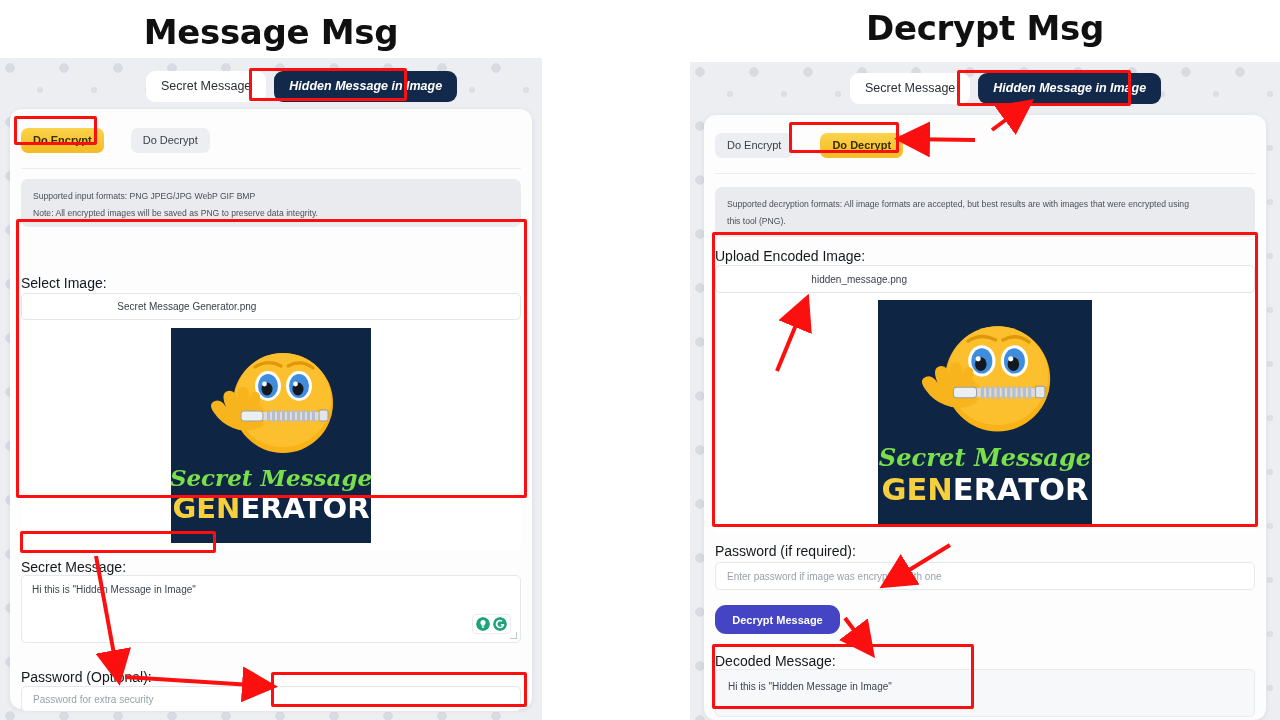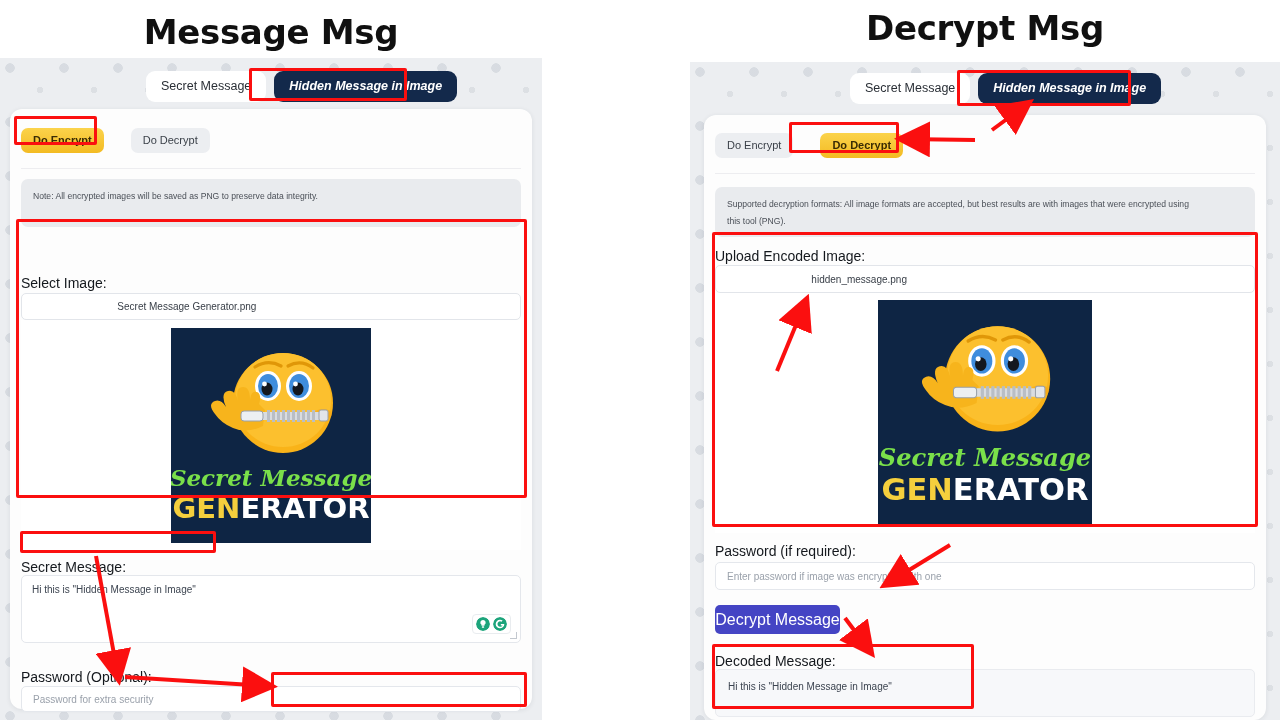--- a/index.html
+++ b/index.html
@@ -116,23 +116,23 @@
     border-radius:5px; display:flex; align-items:center; padding:0 11px;
     font-size:10px; color:#9aa1ab;
   }
   .readonly-box {
     position:absolute; background:#f7f8fa; border:1px solid #e9ebef;
     border-radius:5px; padding:11px 12px; font-size:10px; color:#3c4450;
   }
 
   
   .btn {
-    position:absolute; border-radius:5px; display:flex;
+    position:absolute; border-radius:11px; display:flex;
     align-items:center; justify-content:center;
-    font-size:16px; font-weight:normal; white-space:nowrap;
+    font-size:11px; font-weight:bold; white-space:nowrap;
   }
   .btn-blue    { background:#4444c4; color:#ffffff; }
 
   
   .gbadge {
     position:absolute; display:flex; gap:3px; align-items:center;
     background:#ffffff; border:1px solid #e9ecef; border-radius:4px;
     padding:2px 3px;
   }
   .gicon { width:14px; height:14px; border-radius:50%; display:block; }
@@ -168,20 +168,21 @@
     <div class="card" style="left:10px; top:51px; width:522px; height:600px;">
 
       <div class="mode-row" style="left:11px; top:19px;">
         <div class="mode on">Do Encrypt</div>
         <div class="mode off">Do Decrypt</div>
       </div>
 
       <div style="position:absolute;left:11px;top:59px;width:500px;height:1px;background:#ededf0;"></div>
 
       <div class="note" style="left:11px; top:70px; width:500px; height:48px;">
+        <div>Supported input formats: PNG JPEG/JPG WebP GIF BMP</div>
         <div>Note: All encrypted images will be saved as PNG to preserve data integrity.</div>
       </div>
 
       <div class="flabel" style="left:11px; top:166px;">Select Image:</div>
 
       <div class="file-row" style="left:11px; top:184px; width:500px; height:27px;">
         <div class="file-btn">Choose File</div>
         <div class="file-name">Secret Message Generator.png</div>
       </div>
 

